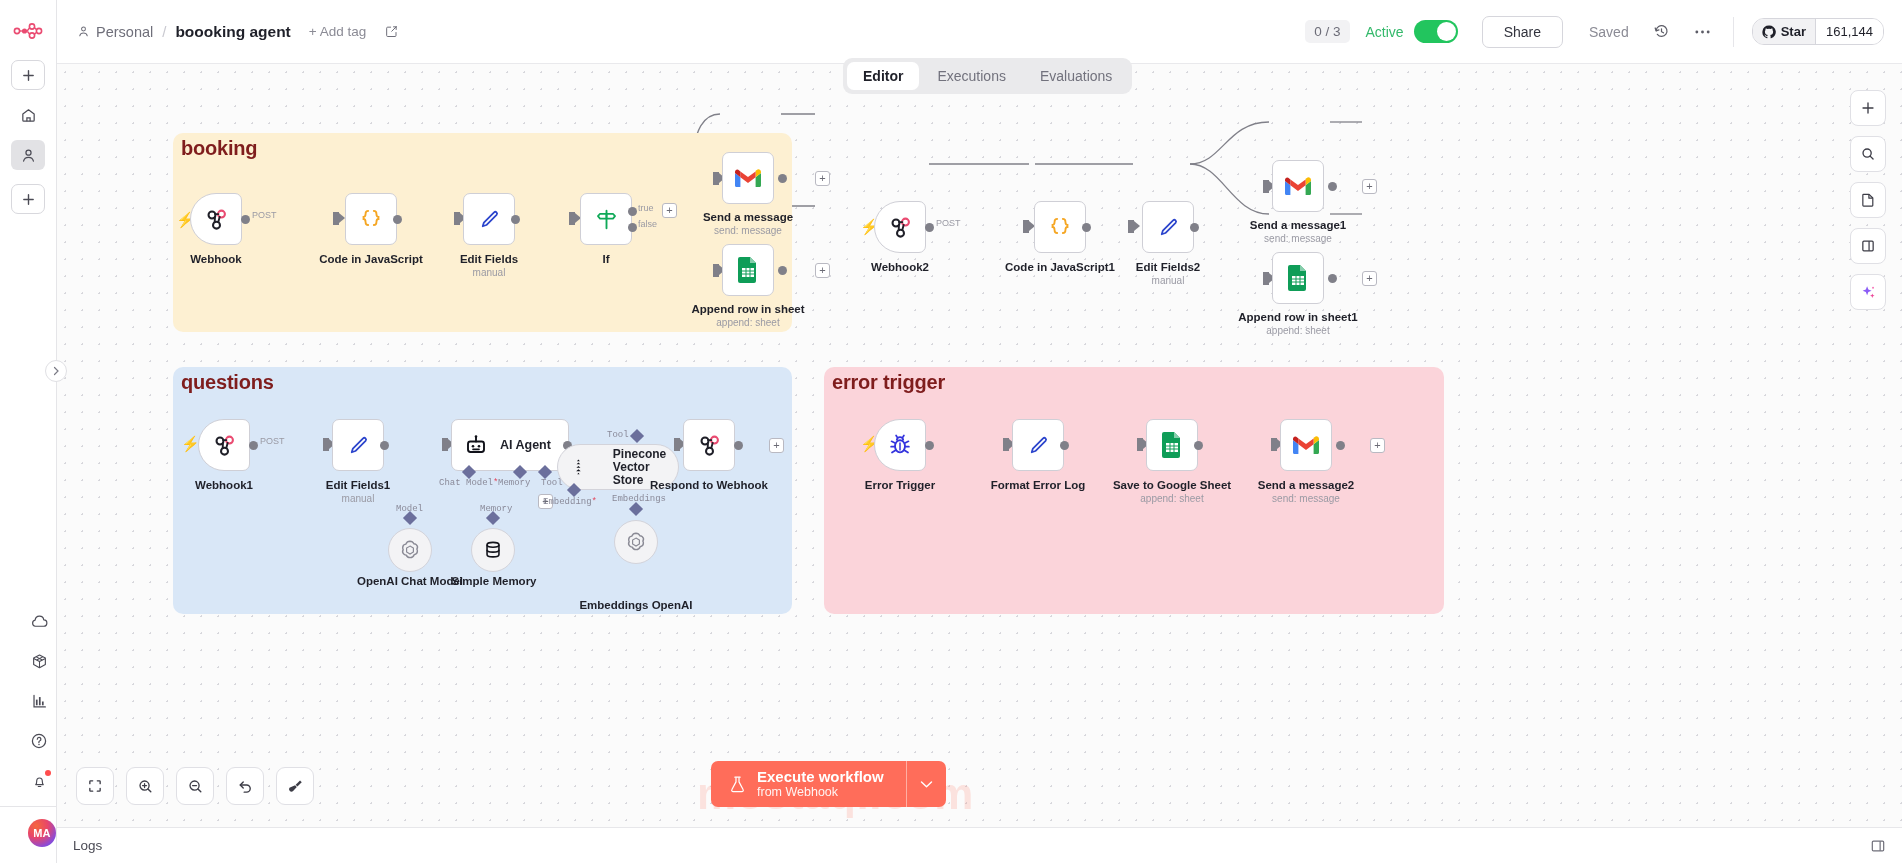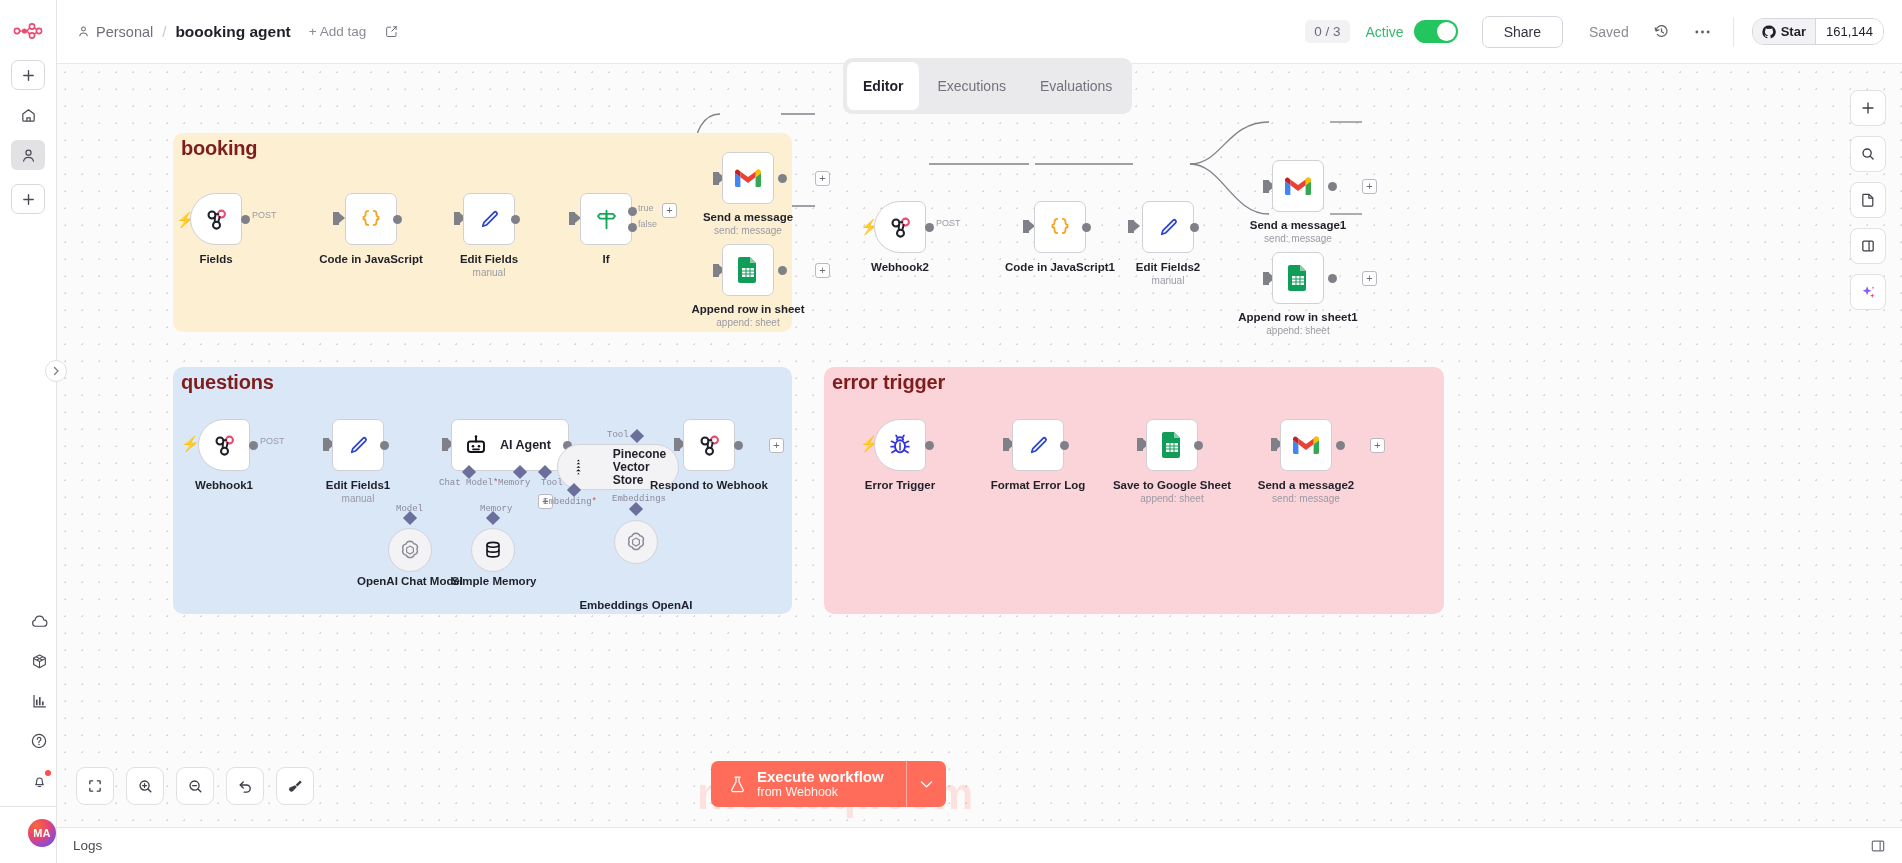--- a/index.html
+++ b/index.html
@@ -101,21 +101,21 @@
     background:#fff; font-size:13px; color:#1f2029; border-left:1px solid #d6d6dc;
   }
 
   
   #tabbar {
     position: absolute; left: 843px; top: 58px;
     background:#eaeaec; border-radius: 9px; padding: 4px;
     display:flex; gap: 2px; z-index: 35;
   }
   .tab {
-    padding: 16px 16px; font-size: 14px; border-radius: 7px;
+    padding: 6px 16px; font-size: 14px; border-radius: 7px;
     color:#72727d; cursor:pointer; white-space:nowrap;
   }
   .tab.active { background:#fff; color:#1f2029; font-weight:600; }
 
   
   #canvas {
     position: absolute; left: 57px; top: 64px; right: 0; bottom: 36px;
     background-color:#fbfbfb;
     background-image: radial-gradient(#d7d7dc 1px, transparent 1px);
     background-size: 17px 17px;
@@ -462,21 +462,21 @@
     <div class="node trigger" style="left:133px; top:129px;">
       <svg width="27" height="27" viewBox="0 0 24 24" fill="none">
         <circle cx="8" cy="8" r="3.1" stroke="#1f1f28" stroke-width="1.8"></circle>
         <circle cx="16.4" cy="7.2" r="3.1" stroke="#ea4b71" stroke-width="1.8"></circle>
         <circle cx="12" cy="17" r="3.1" stroke="#1f1f28" stroke-width="1.8"></circle>
         <path d="M10.6 10.2l-.2 4.3M14.8 9.8l-1.2 4.4M10.8 7.2h2.8" stroke="#1f1f28" stroke-width="1.7" stroke-linecap="round"></path>
       </svg>
     </div>
     <span class="port" style="left:184px; top:151px;"></span>
     <span class="conn-label" style="left:195px; top:146px;">POST</span>
-    <span class="node-label" style="left:159px; top:189px;">Fields</span>
+    <span class="node-label" style="left:159px; top:189px;">Webhook</span>
 
     <span class="port-in" style="left:276px; top:148px;"></span>
     <div class="node" style="left:288px; top:129px;">
       <svg width="26" height="26" viewBox="0 0 24 24" fill="none">
         <path d="M9.4 4.5c-2 0-2.4 1-2.4 2.6 0 1.9-.3 2.9-1.9 2.9v2c1.6 0 1.9 1 1.9 2.9 0 1.6.4 2.6 2.4 2.6" stroke="#f5a623" stroke-width="1.7" stroke-linecap="round" fill="none"></path>
         <path d="M14.6 4.5c2 0 2.4 1 2.4 2.6 0 1.9.3 2.9 1.9 2.9v2c-1.6 0-1.9 1-1.9 2.9 0 1.6-.4 2.6-2.4 2.6" stroke="#f5a623" stroke-width="1.7" stroke-linecap="round" fill="none"></path>
       </svg>
     </div>
     <span class="port" style="left:336px; top:151px;"></span>
     <span class="node-label" style="left:314px; top:189px;">Code in JavaScript</span>

